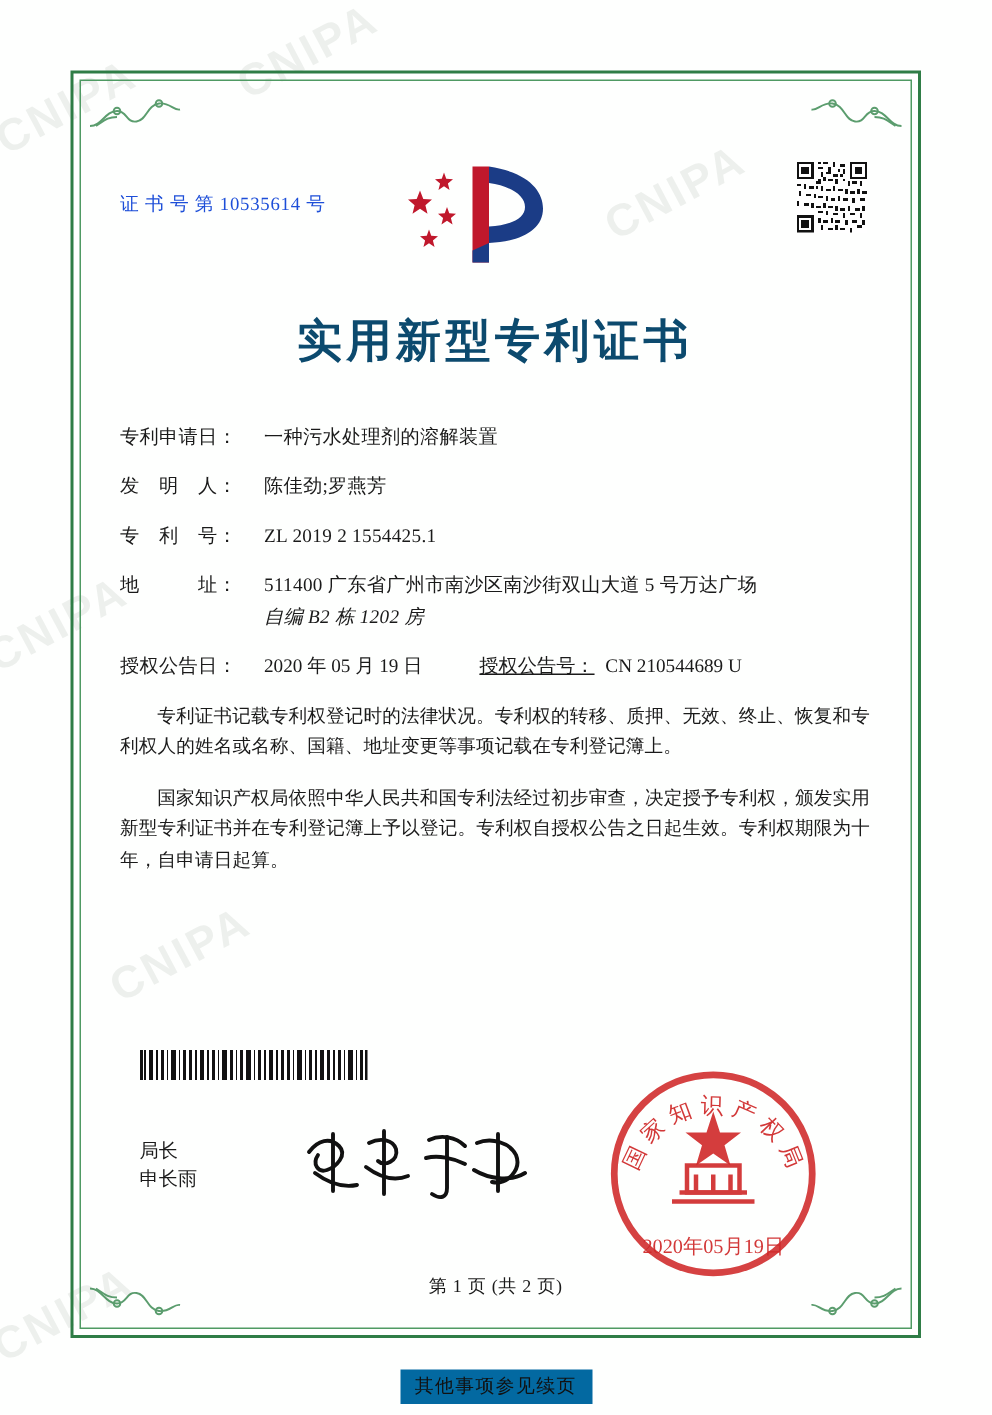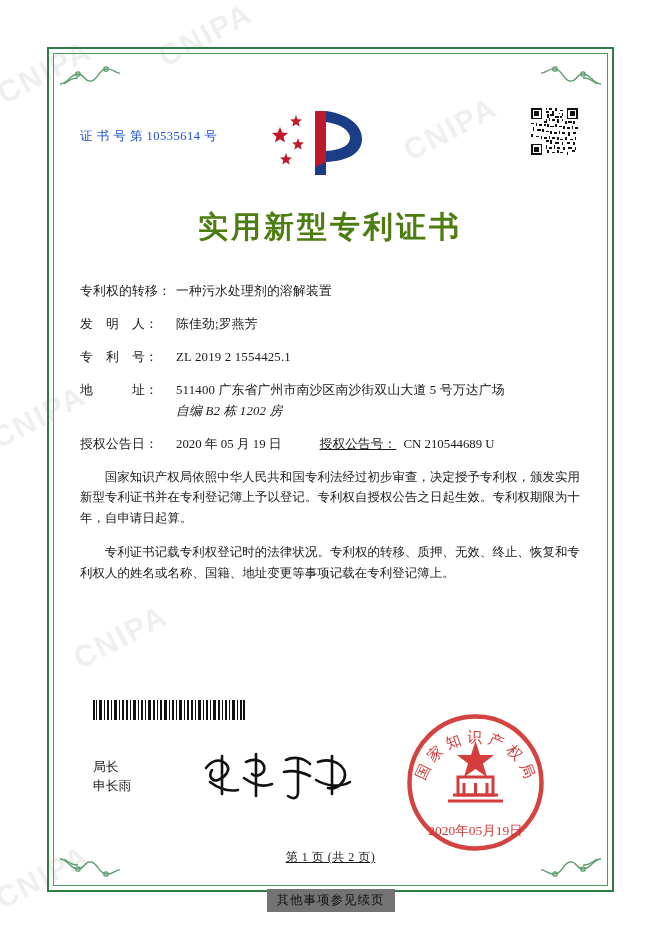--- a/index.html
+++ b/index.html
@@ -101,21 +101,21 @@
     height: 47px;
   }
 
   .title {
     margin-top: 62px;
     text-align: center;
     font-size: 30px;
     font-weight: 700;
     letter-spacing: 3px;
     font-family: "Liberation Serif", "DejaVu Serif", serif;
-    color: #4d7c0f;
+    color: #0c4a6e;
   }
 
   .fields {
     margin-top: 36px;
     font-size: 12.8px;
     line-height: 1.25;
   }
   .field-row {
     display: flex;
     align-items: flex-start;
@@ -193,37 +193,37 @@
   }
 
   .page-no {
     position: absolute;
     left: 0;
     right: 0;
     top: 849px;
     text-align: center;
     font-size: 12px;
     letter-spacing: 0.5px;
-    text-decoration: underline;
   }
 
   .footnote {
     position: absolute;
     left: 0;
     right: 0;
     top: 889px;
     text-align: center;
   }
   .footnote span {
     display: inline-block;
     font-size: 12.5px;
     letter-spacing: 1px;
     padding: 3px 10px;
-    background: #737373;
+    background: #0369a1;
     color: #111;
+    margin-top: 24px;
   }
 </style>
 </head>
 <body>
 
 <div class="page">
 
   <div class="wm" style="left:-6px; top:55px; font-size:30px; transform:rotate(-28deg);">CNIPA</div>
   <div class="wm" style="left:155px; top:18px; font-size:30px; transform:rotate(-28deg);">CNIPA</div>
   <div class="wm" style="left:400px; top:112px; font-size:30px; transform:rotate(-28deg);">CNIPA</div>
@@ -376,21 +376,21 @@
     <div class="cert-no">
       <span>证 书 号 第</span>
       <span>10535614 号</span>
     </div>
 
     <div class="title">实用新型专利证书</div>
 
     <div class="fields">
 
       <div class="field-row">
-        <div class="f-label">专利权的转移：</div>
+        <div class="f-label">专利申请日：</div>
         <div class="f-value">一种污水处理剂的溶解装置</div>
       </div>
 
       <div class="field-row">
         <div class="f-label">发　明　人：</div>
         <div class="f-value">陈佳劲;罗燕芳</div>
       </div>
 
       <div class="field-row">
         <div class="f-label">专　利　号：</div>
@@ -410,22 +410,22 @@
       <div class="f-row-split">
         <div class="f-label">授权公告日：</div>
         <div>2020 年 05 月 19 日</div>
         <div class="split-gap"></div>
         <div class="f-right-label">授权公告号：</div>
         <div>CN 210544689 U</div>
       </div>
 
     </div>
 
+    <div class="para">专利证书记载专利权登记时的法律状况。专利权的转移、质押、无效、终止、恢复和专利权人的姓名或名称、国籍、地址变更等事项记载在专利登记簿上。</div>
     <div class="para">国家知识产权局依照中华人民共和国专利法经过初步审查，决定授予专利权，颁发实用新型专利证书并在专利登记簿上予以登记。专利权自授权公告之日起生效。专利权期限为十年，自申请日起算。</div>
-    <div class="para">专利证书记载专利权登记时的法律状况。专利权的转移、质押、无效、终止、恢复和专利权人的姓名或名称、国籍、地址变更等事项记载在专利登记簿上。</div>
 
   </div>
 
   <div class="barcode">
     <svg viewBox="0 0 152 20" shape-rendering="crispEdges">
       <g fill="#111">
         <rect x="0" y="0" width="2" height="20"></rect>
           <rect x="3" y="0" width="1" height="20"></rect>
         <rect x="6" y="0" width="3" height="20"></rect>
           <rect x="11" y="0" width="1" height="20"></rect>

